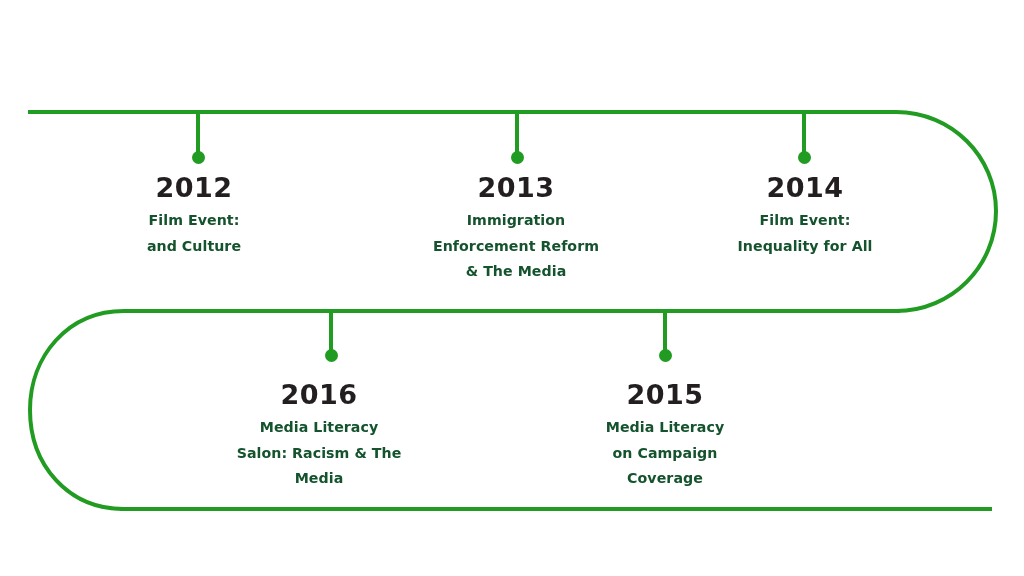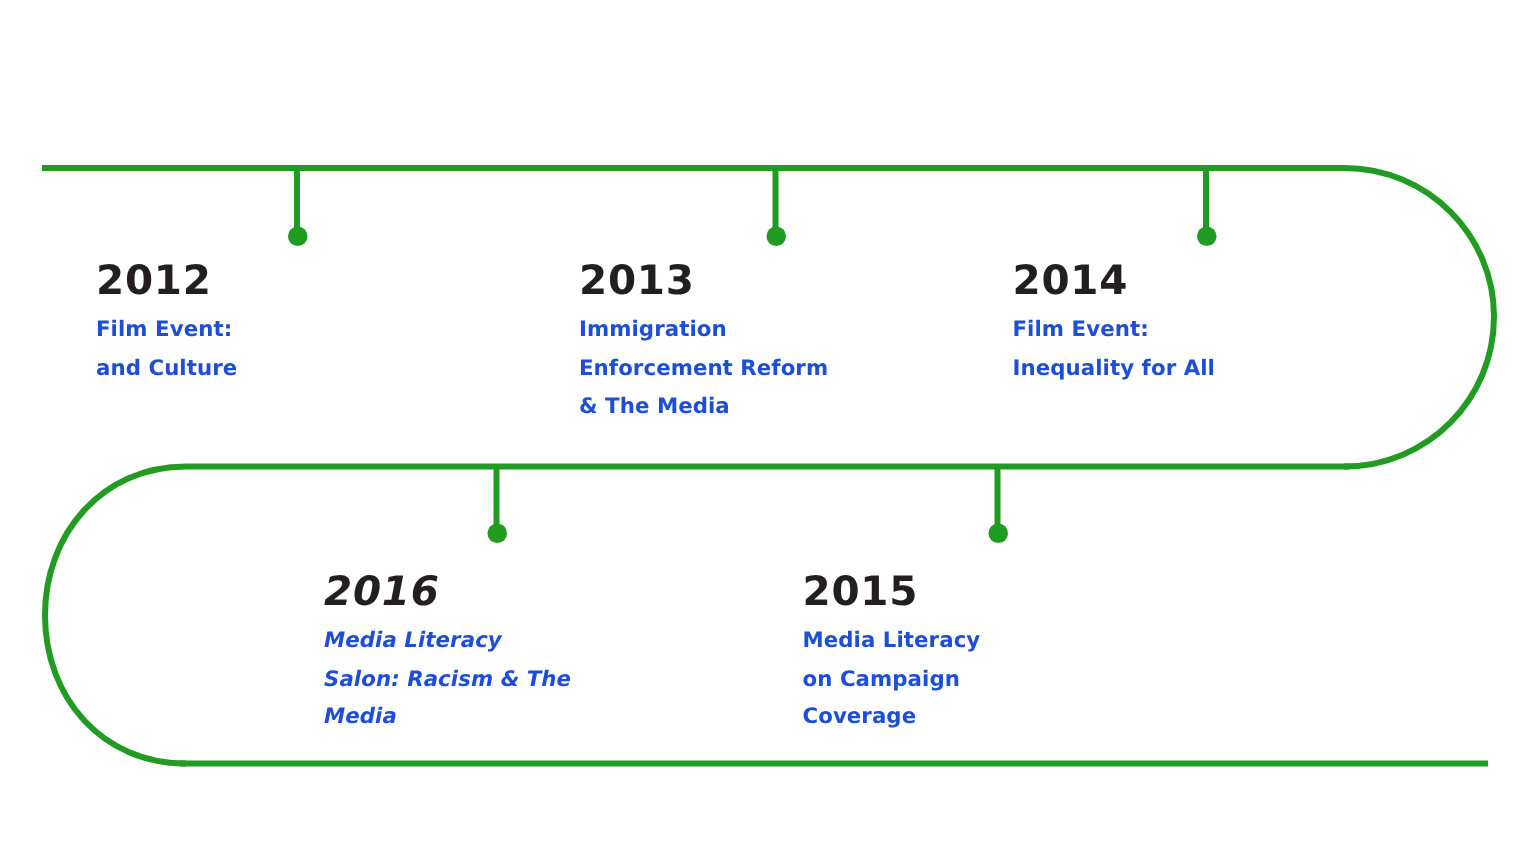--- a/index.html
+++ b/index.html
@@ -21,34 +21,34 @@
     position: absolute;
     left: 0;
     top: 0;
     width: 1024px;
     height: 576px;
     pointer-events: none;
   }
   .milestone {
     position: absolute;
     width: 260px;
-    text-align: left;
+    text-align: center;
   }
   .milestone .year {
     font-size: 27px;
     font-weight: 700;
     color: #231f20;
     letter-spacing: 0.5px;
     line-height: 1.05;
     margin: 0 0 6px 0;
   }
   .milestone .desc {
     font-size: 14.2px;
     font-weight: 700;
-    color: #1d4ed8;
+    color: #14532d;
     line-height: 25.3px;
     margin: 0;
     letter-spacing: 0.05px;
   }
   .milestone .desc span {
     display: block;
   }
   .node-dot {
     position: absolute;
     width: 13px;
@@ -106,21 +106,21 @@
           <span>&amp; The Media</span>
         </div>
       </div>
       <div class="milestone" style="left: 675px; top: 174px;">
         <div class="year">2014</div>
         <div class="desc">
           <span>Film Event:</span>
           <span>Inequality for All</span>
         </div>
       </div>
-      <div class="milestone" style="left: 216px; top: 381px; font-style: italic;">
+      <div class="milestone" style="left: 189px; top: 381px;">
         <div class="year">2016</div>
         <div class="desc">
           <span>Media Literacy</span>
           <span>Salon: Racism &amp; The</span>
           <span>Media</span>
         </div>
       </div>
       <div class="milestone" style="left: 535px; top: 381px;">
         <div class="year">2015</div>
         <div class="desc">

